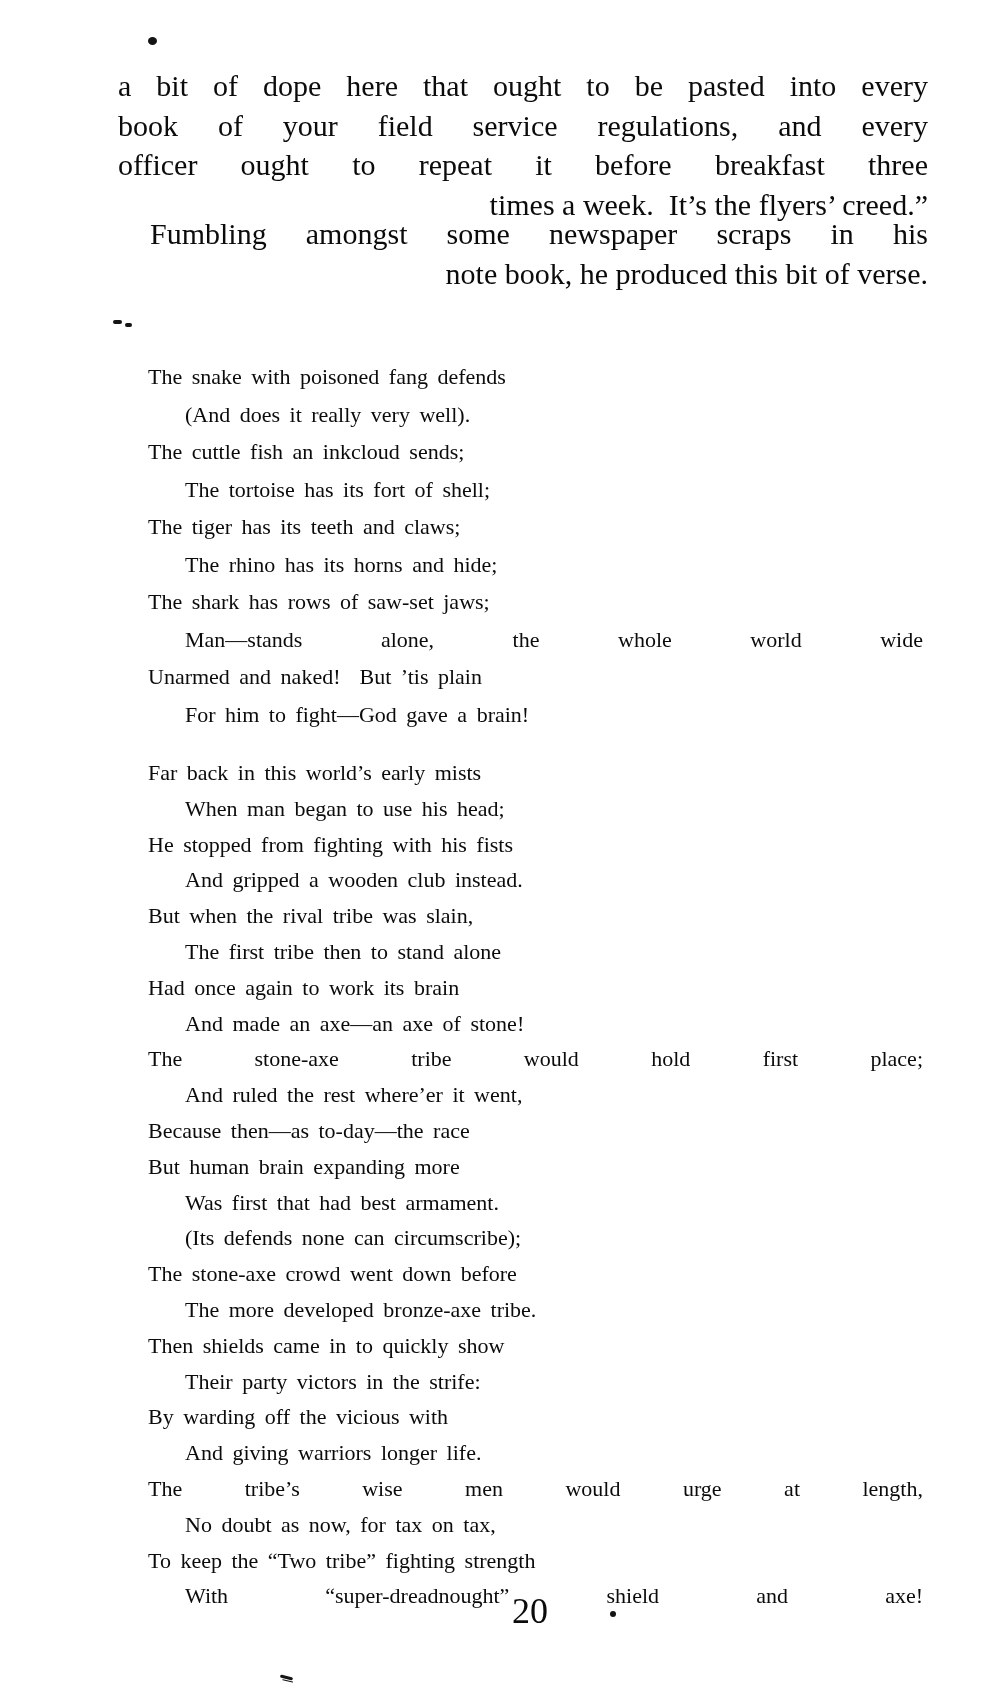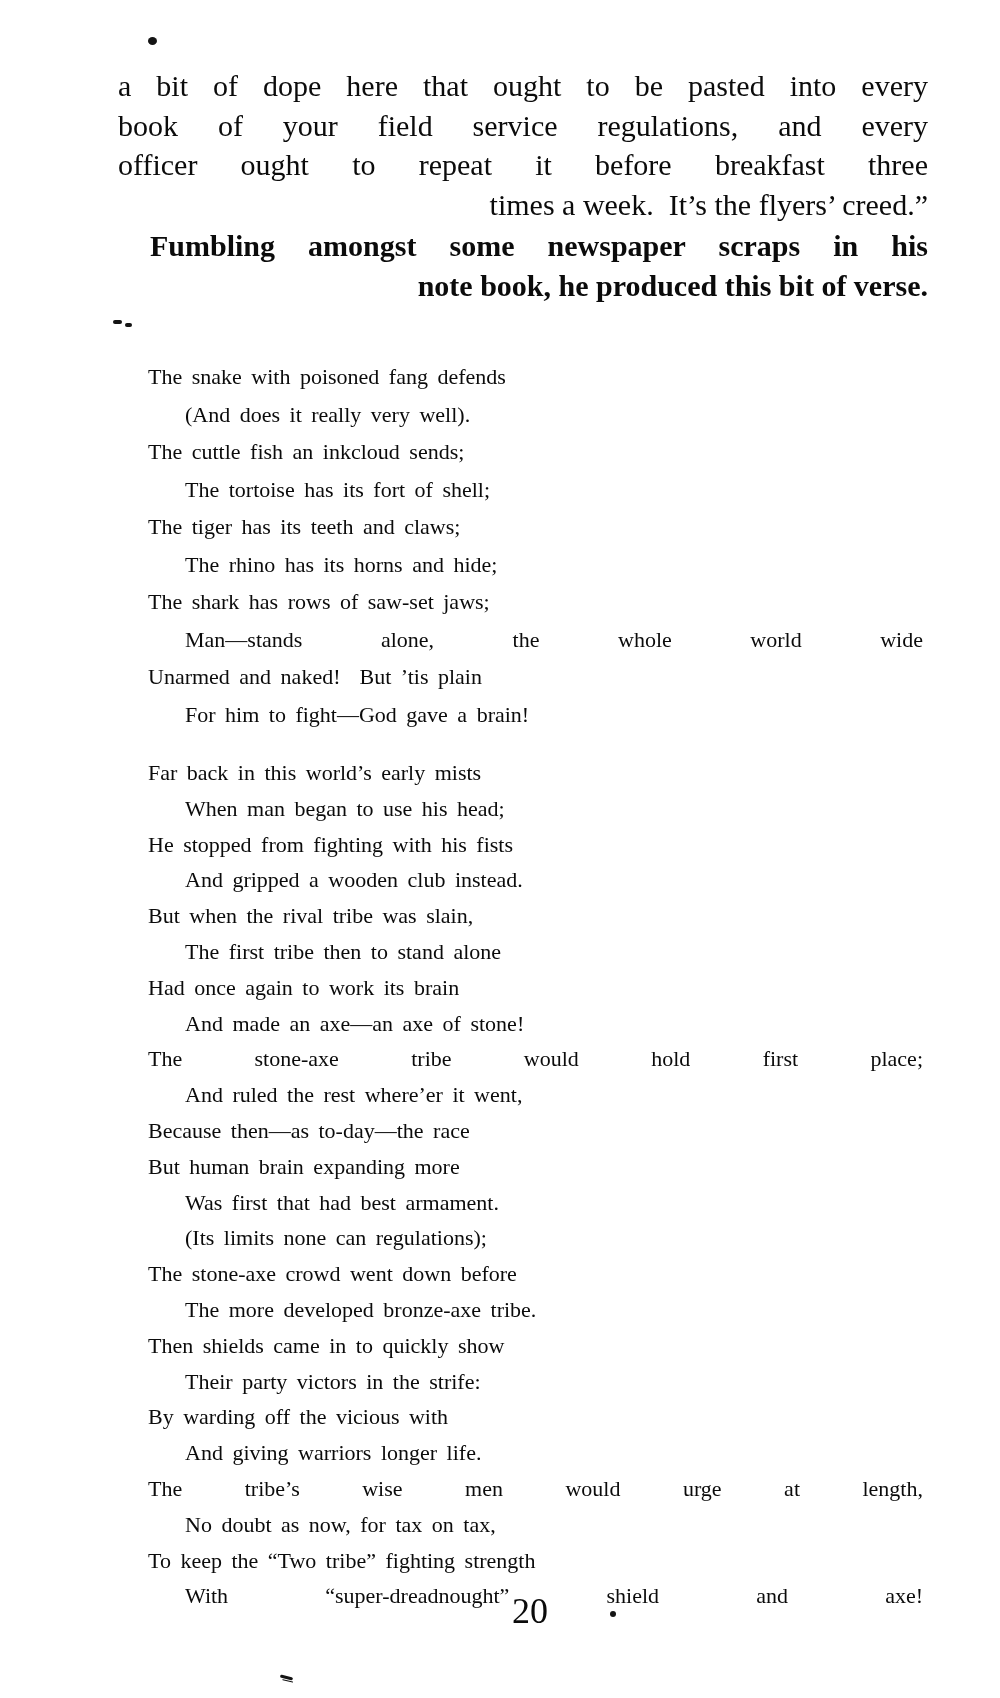--- a/index.html
+++ b/index.html
@@ -8,21 +8,21 @@
     background: #ffffff;
     font-family: "Liberation Serif", "DejaVu Serif", serif;
     color: #0b0b0b;
     overflow: hidden;
   }
   .page { position: relative; width: 1000px; height: 1698px; background: #fff; }
 
   
   .prose { position: absolute; left: 98px; width: 810px; font-size: 30px; margin-left: 20px; }
   #prose1 { top: 66px; }
-  #prose2 { top: 226px; font-weight: bold; }
+  #prose2 { top: 214px; }
   .prose .ln { line-height: 39.5px; white-space: pre-wrap; text-align: right; }
   .prose .just { text-align: justify; text-align-last: justify; }
   .prose .indent1 { text-indent: 32px; }
 
   
   .poem { position: absolute; left: 148px; width: 775px; font-size: 22px; word-spacing: 4px; margin-top: 39px; }
   #stanza1 { top: 319px; }
   #stanza1 .ln { line-height: 37.5px; }
   #stanza2 { top: 716px; }
   #stanza2 .ln { line-height: 35.8px; }
@@ -88,21 +88,21 @@
     <div class="ln in">And gripped a wooden club instead.</div>
     <div class="ln">But when the rival tribe was slain,</div>
     <div class="ln in">The first tribe then to stand alone</div>
     <div class="ln">Had once again to work its brain</div>
     <div class="ln in">And made an axe—an axe of stone!</div>
     <div class="ln w">The stone-axe tribe would hold first place;</div>
     <div class="ln in">And ruled the rest where’er it went,</div>
     <div class="ln">Because then—as to-day—the race</div>
     <div class="ln">But human brain expanding more</div>
     <div class="ln in">Was first that had best armament.</div>
-    <div class="ln in">(Its limits none can regulations);</div>
+    <div class="ln in">(Its defends none can circumscribe);</div>
     <div class="ln">The stone-axe crowd went down before</div>
     <div class="ln in">The more developed bronze-axe tribe.</div>
     <div class="ln">Then shields came in to quickly show</div>
     <div class="ln in">Their party victors in the strife:</div>
     <div class="ln">By warding off the vicious with</div>
     <div class="ln in">And giving warriors longer life.</div>
     <div class="ln w">The tribe’s wise men would urge at length,</div>
     <div class="ln in">No doubt as now, for tax on tax,</div>
     <div class="ln">To keep the “Two tribe” fighting strength</div>
     <div class="ln in w">With “super-dreadnought” shield and axe!</div>

